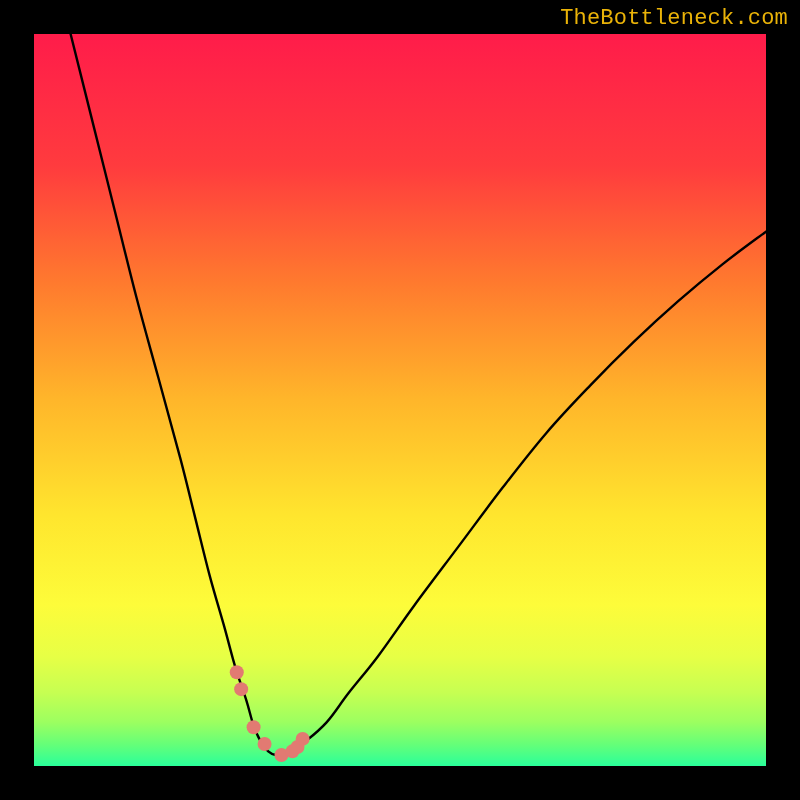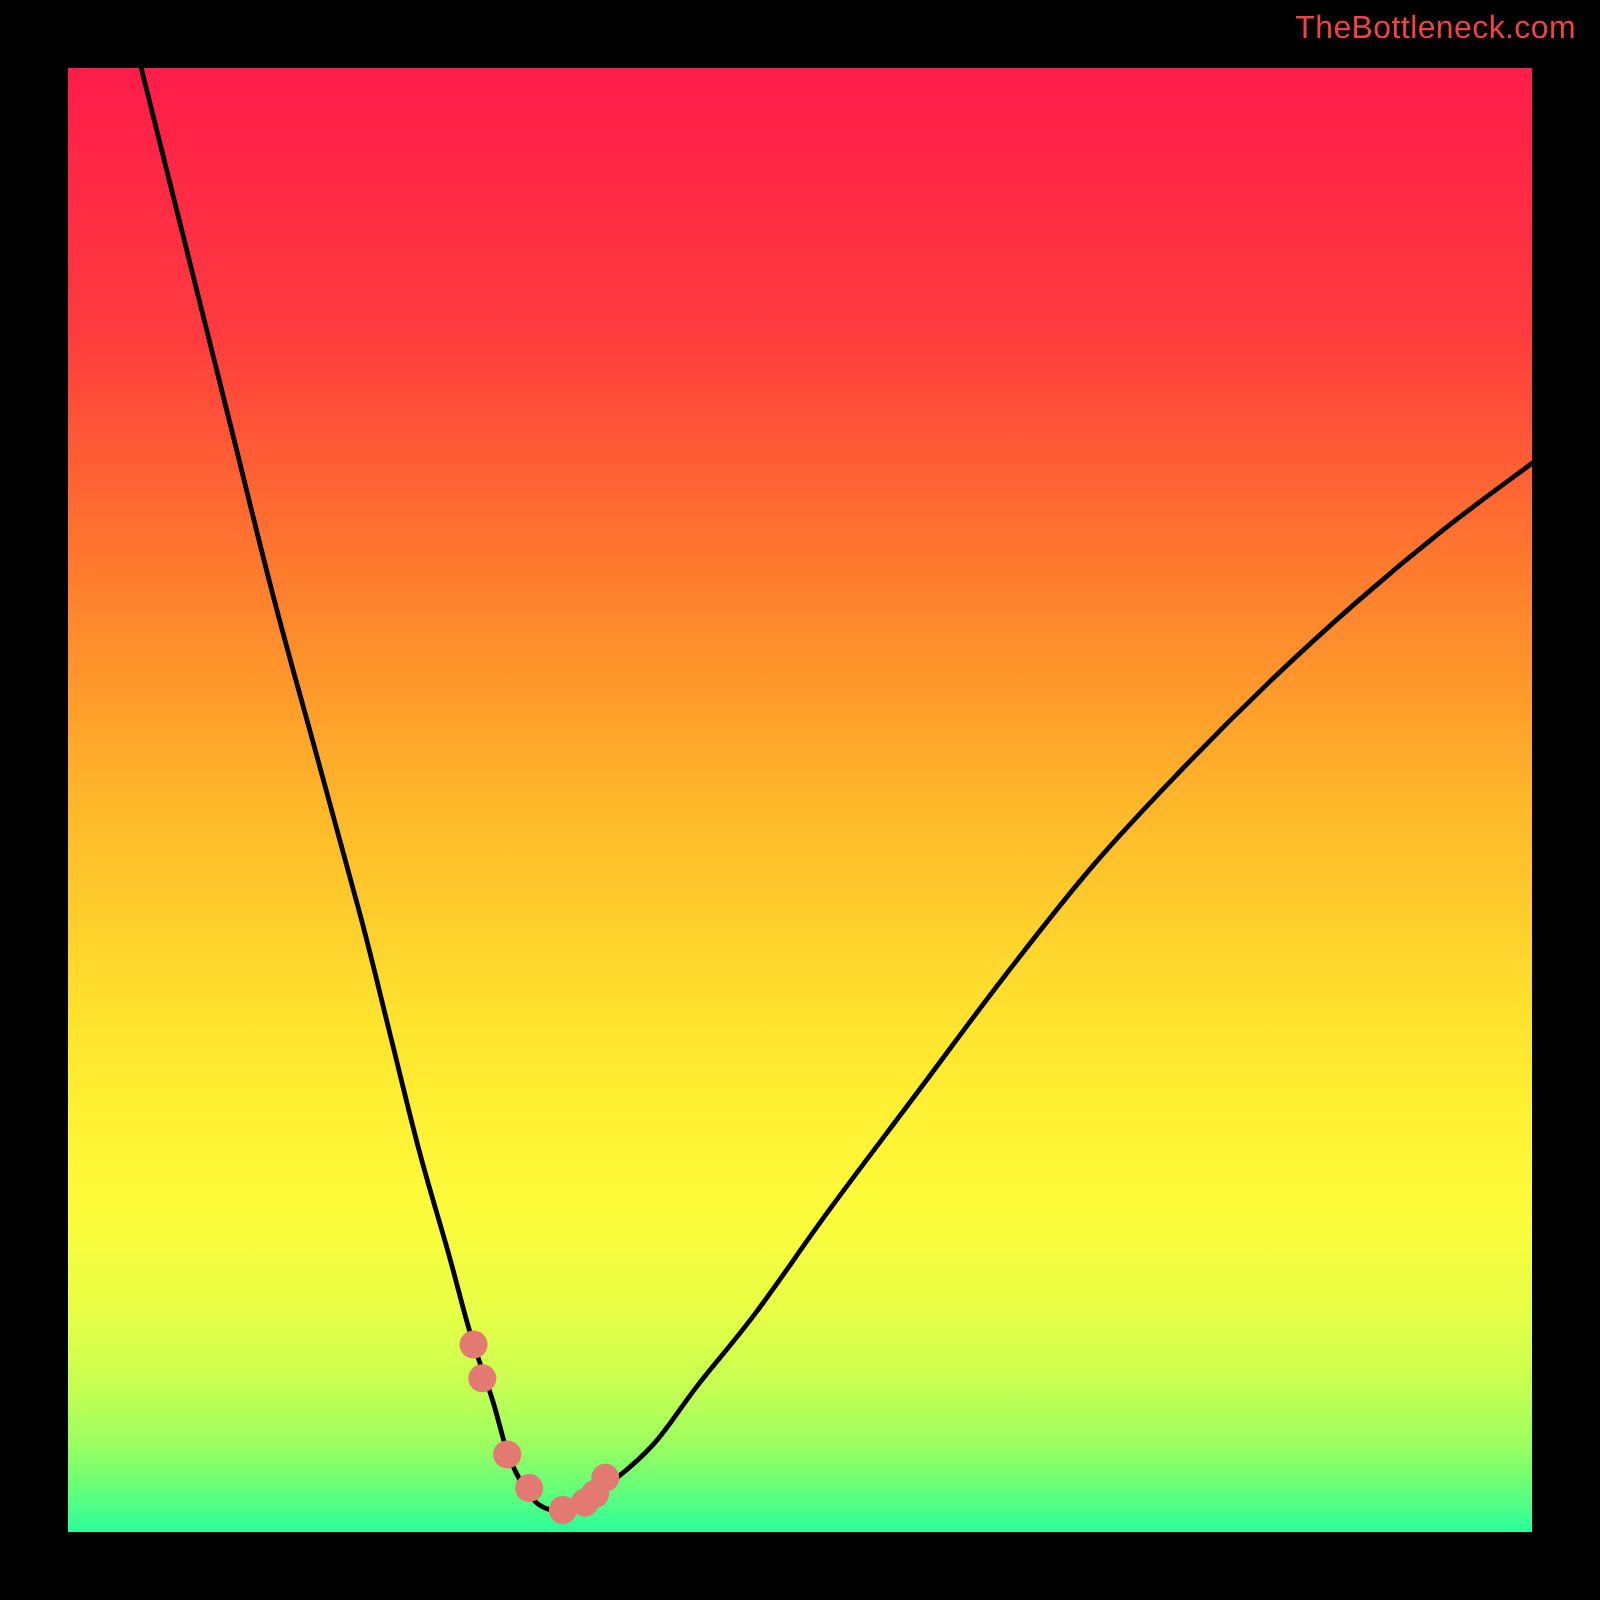--- a/index.html
+++ b/index.html
@@ -16,25 +16,26 @@
     left: 0;
     top: 0;
     width: 800px;
     height: 800px;
     background: #000;
   }
   .watermark {
     position: absolute;
     top: 6px;
     right: 12px;
-    color: #ef4444;
-    font-size: 16px;
+    color: #eab308;
+    font-size: 22px;
     font-weight: 500;
     letter-spacing: 0.2px;
     user-select: none;
+    font-family: Liberation Mono, monospace;
   }
   .plot-wrap {
     position: absolute;
     left: 34px;
     top: 34px;
     width: 732px;
     height: 732px;
   }
   svg {
     display: block;

